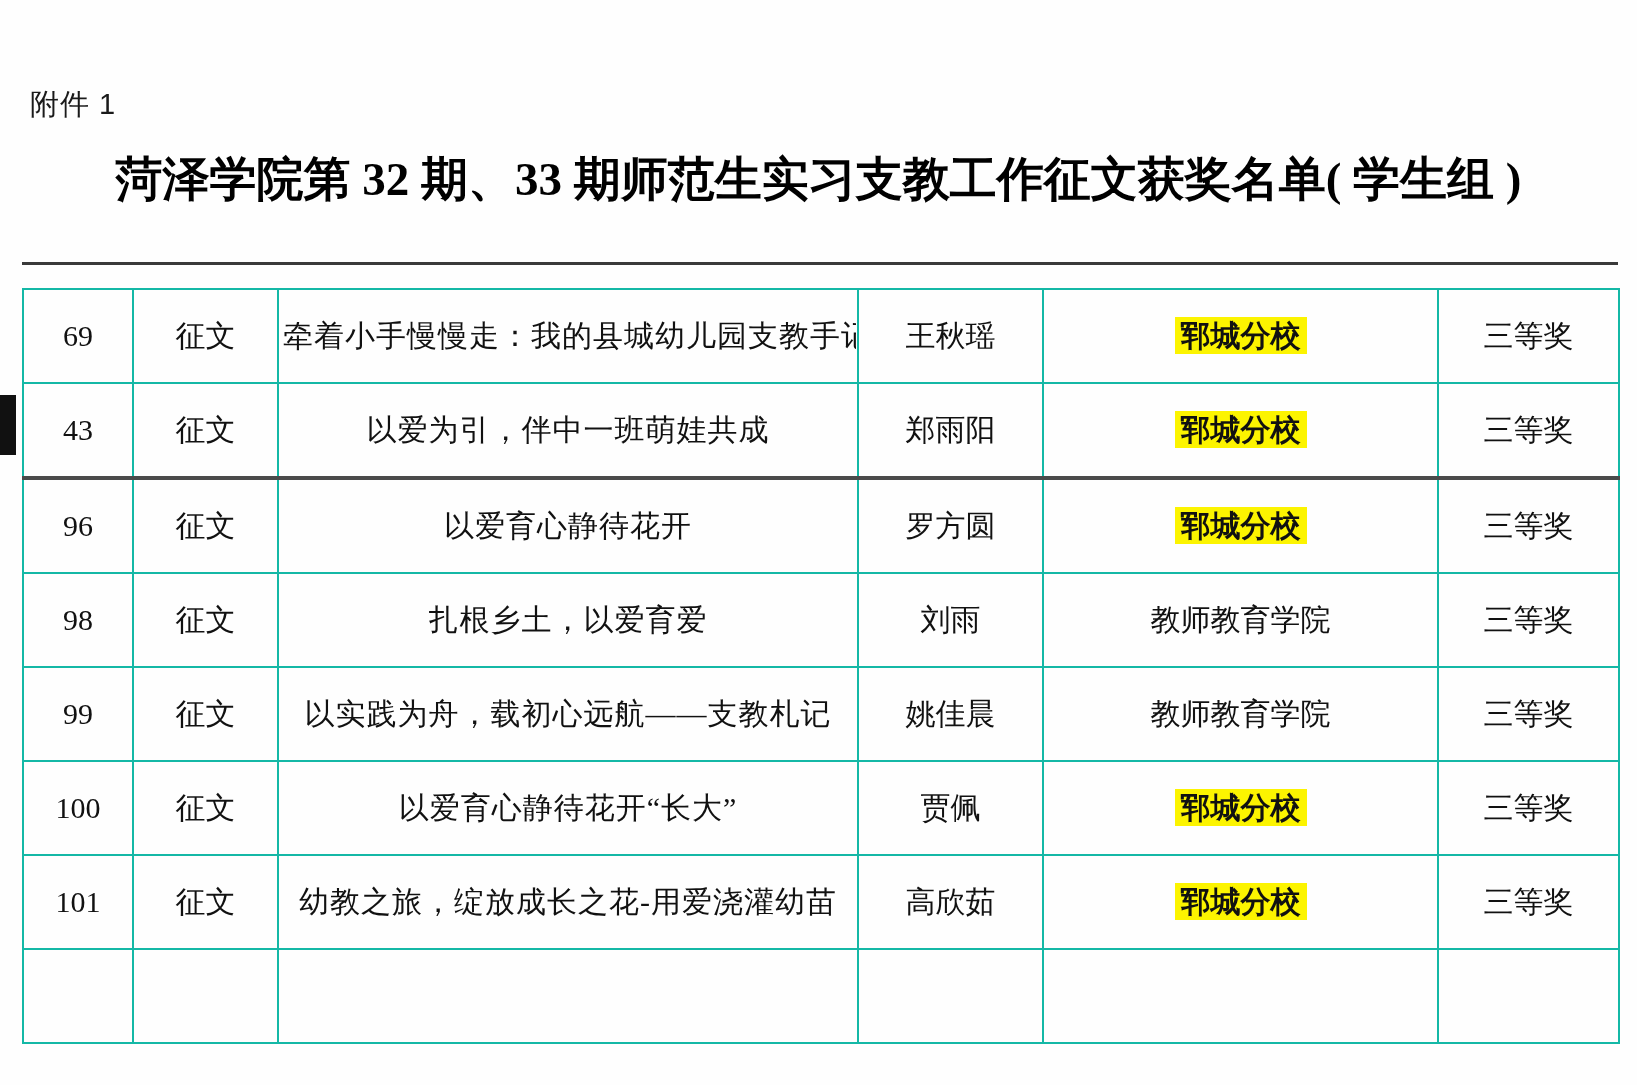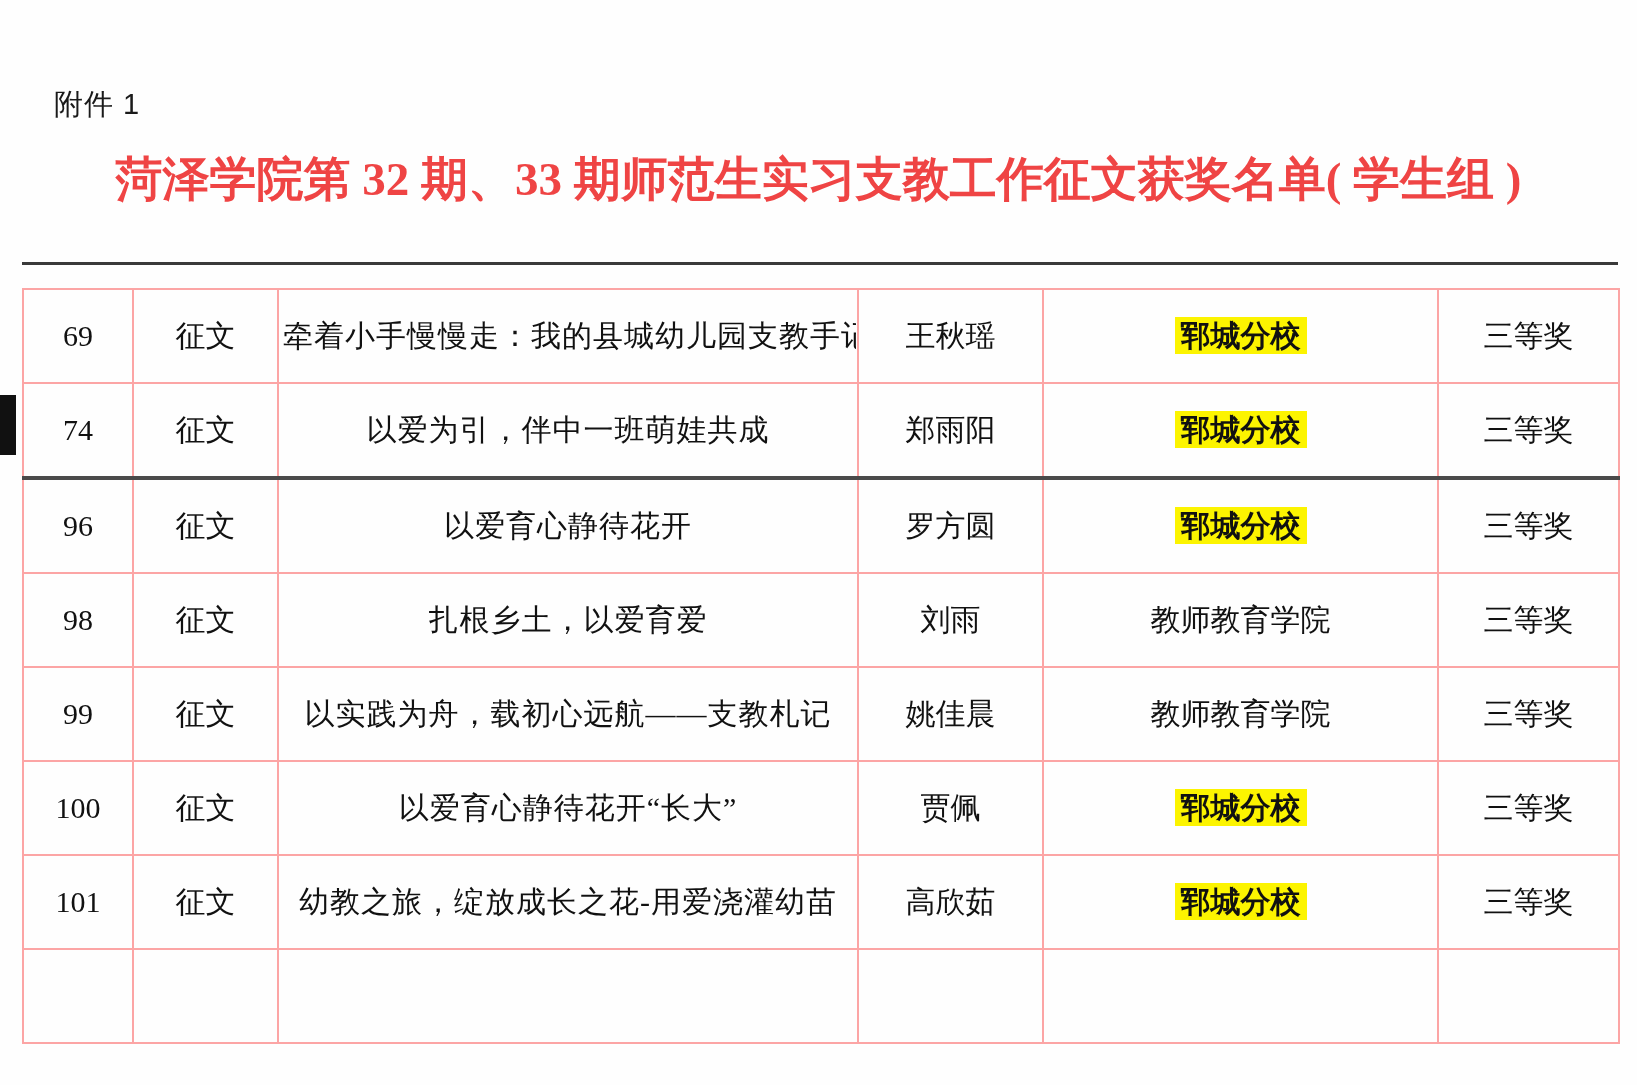--- a/index.html
+++ b/index.html
@@ -25,33 +25,32 @@
   }
   
   .attachment-label {
     position: absolute;
     left: 30px;
     top: 85px;
     font-family: "Liberation Sans", "DejaVu Sans", sans-serif;
     font-size: 29px;
     letter-spacing: 1px;
     color: #1a1a1a;
-    margin-left: 24px;
   }
   .doc-title {
     position: absolute;
     left: 0;
     top: 148px;
     width: 1637px;
     text-align: center;
     font-family: "Liberation Serif", "DejaVu Serif", serif;
     font-weight: bold;
     font-size: 47px;
     letter-spacing: 0px;
-    color: #ef4444;
+    color: #000000;
     white-space: nowrap;
   }
   .title-rule {
     position: absolute;
     left: 22px;
     top: 262px;
     width: 1596px;
     height: 3px;
     background: #3a3a3a;
   }
@@ -70,21 +69,21 @@
     left: 22px;
     top: 288px;
     width: 1596px;
   }
   table.award-table {
     border-collapse: collapse;
     width: 1596px;
     table-layout: fixed;
   }
   table.award-table td {
-    border: 2px solid #fca5a5;
+    border: 2px solid #14b8a6;
     height: 92px;
     text-align: center;
     vertical-align: middle;
     font-size: 30px;
     font-family: "Liberation Serif", "DejaVu Serif", serif;
     color: #111111;
     padding: 0 4px;
     white-space: nowrap;
     overflow: hidden;
   }
@@ -139,21 +138,21 @@
       <tbody>
         <tr>
           <td class="cell-no">69</td>
           <td>征文</td>
           <td class="cell-title">牵着小手慢慢走：我的县城幼儿园支教手记</td>
           <td>王秋瑶</td>
           <td class="cell-unit"><span class="hl">郓城分校</span></td>
           <td>三等奖</td>
         </tr>
         <tr>
-          <td class="cell-no">74</td>
+          <td class="cell-no">43</td>
           <td>征文</td>
           <td class="cell-title">以爱为引，伴中一班萌娃共成</td>
           <td>郑雨阳</td>
           <td class="cell-unit"><span class="hl">郓城分校</span></td>
           <td>三等奖</td>
         </tr>
         <tr class="thick-top">
           <td class="cell-no">96</td>
           <td>征文</td>
           <td class="cell-title">以爱育心静待花开</td>

